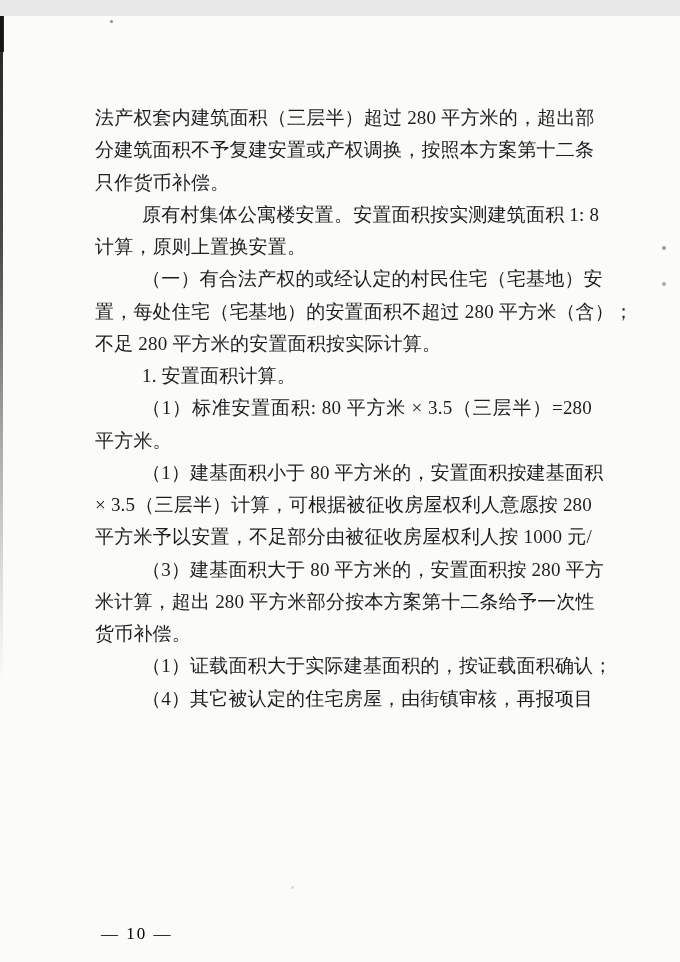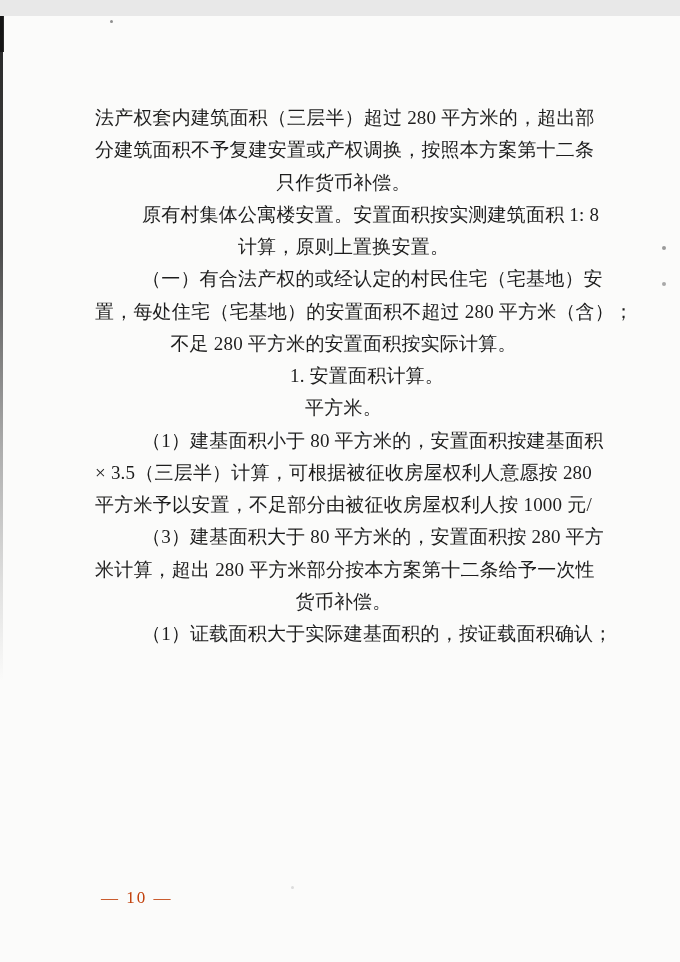--- a/index.html
+++ b/index.html
@@ -39,30 +39,29 @@
   .speck-d{left:291px;top:870px;width:3px;height:3px;background:#dcdcdc;}
 
   .content{
     position:absolute;left:95px;top:86px;width:497px;
   }
   .line{
     height:32.25px;line-height:32.25px;
     font-size:19px;
     white-space:nowrap;
     letter-spacing:.2px;
-    text-align:center;
   }
   .line.indent{padding-left:47px;}
   .line.justify{text-align:justify;text-align-last:justify;}
 
   .footer{
-    position:absolute;left:101px;top:872px;
+    position:absolute;left:101px;top:908px;
     font-size:17px;line-height:20px;
     letter-spacing:2px;
-    color:#c2410c;
+    color:#000000;
   }
 </style>
 </head>
 <body>
 
 <div class="page">
 
   <div class="scan-edge"></div>
   <div class="scan-edge-cap"></div>
   <div class="speck speck-a"></div>
@@ -74,25 +73,27 @@
 
   <div class="line justify">法产权套内建筑面积（三层半）超过 280 平方米的，超出部</div>
       <div class="line justify">分建筑面积不予复建安置或产权调换，按照本方案第十二条</div>
       <div class="line">只作货币补偿。</div>
       <div class="line indent justify">原有村集体公寓楼安置。安置面积按实测建筑面积 1: 8</div>
       <div class="line">计算，原则上置换安置。</div>
       <div class="line indent justify">（一）有合法产权的或经认定的村民住宅（宅基地）安</div>
       <div class="line justify">置，每处住宅（宅基地）的安置面积不超过 280 平方米（含）；</div>
       <div class="line">不足 280 平方米的安置面积按实际计算。</div>
       <div class="line indent">1. 安置面积计算。</div>
+      <div class="line indent justify">（1）标准安置面积: 80 平方米 × 3.5（三层半）=280</div>
       <div class="line">平方米。</div>
       <div class="line indent justify">（1）建基面积小于 80 平方米的，安置面积按建基面积</div>
       <div class="line justify">× 3.5（三层半）计算，可根据被征收房屋权利人意愿按 280</div>
       <div class="line justify">平方米予以安置，不足部分由被征收房屋权利人按 1000 元/</div>
       <div class="line indent justify">（3）建基面积大于 80 平方米的，安置面积按 280 平方</div>
       <div class="line justify">米计算，超出 280 平方米部分按本方案第十二条给予一次性</div>
       <div class="line">货币补偿。</div>
       <div class="line indent justify">（1）证载面积大于实际建基面积的，按证载面积确认；</div>
+      <div class="line indent justify">（4）其它被认定的住宅房屋，由街镇审核，再报项目</div>
     </div>
 
   <div class="footer">— 10 —</div>
 
 </div>
 
 </body></html>

